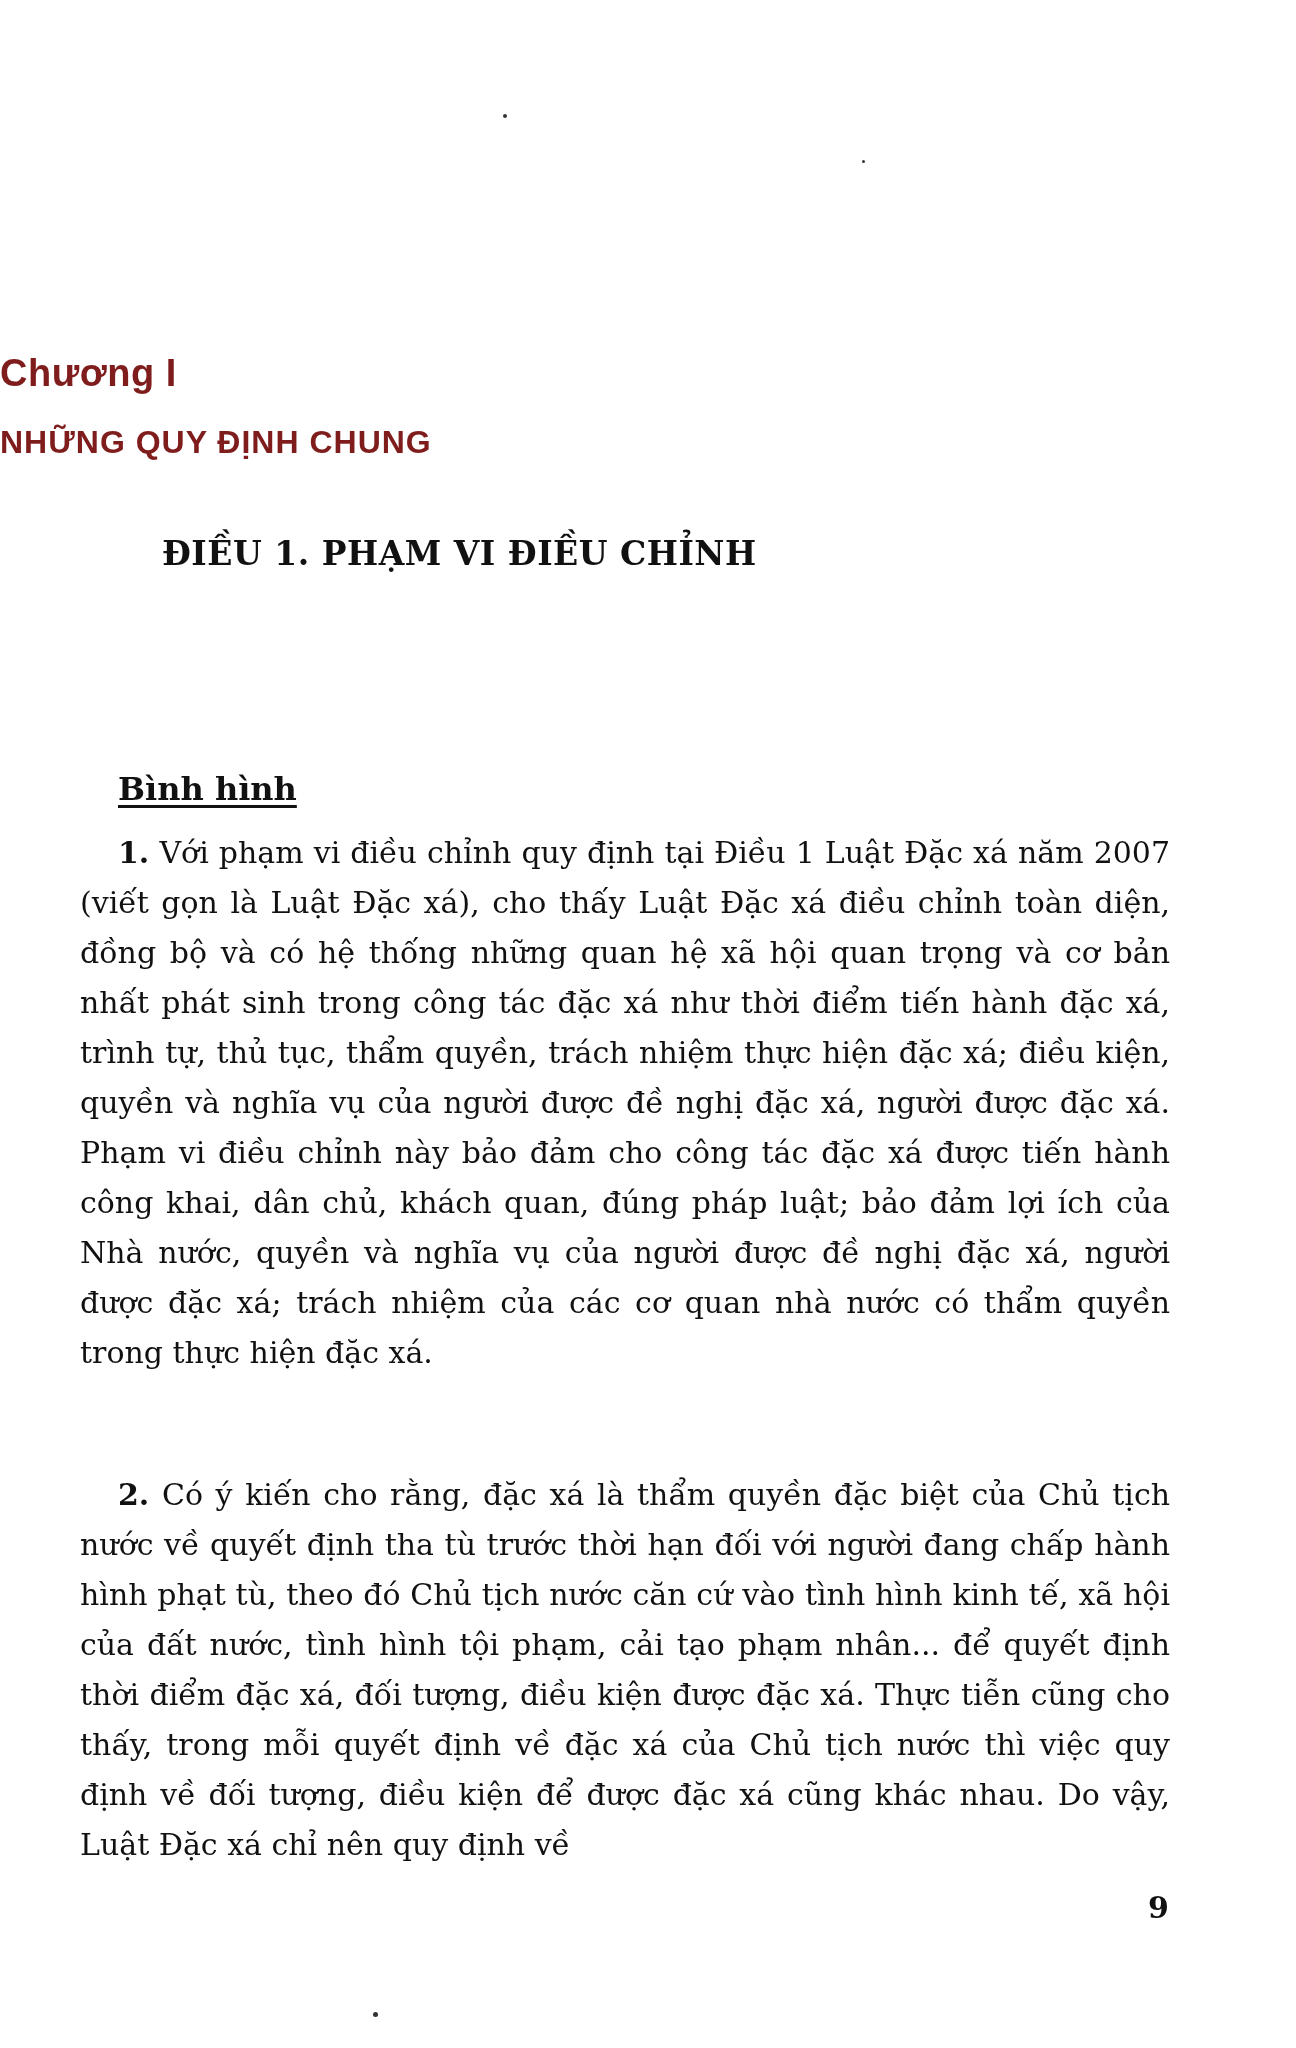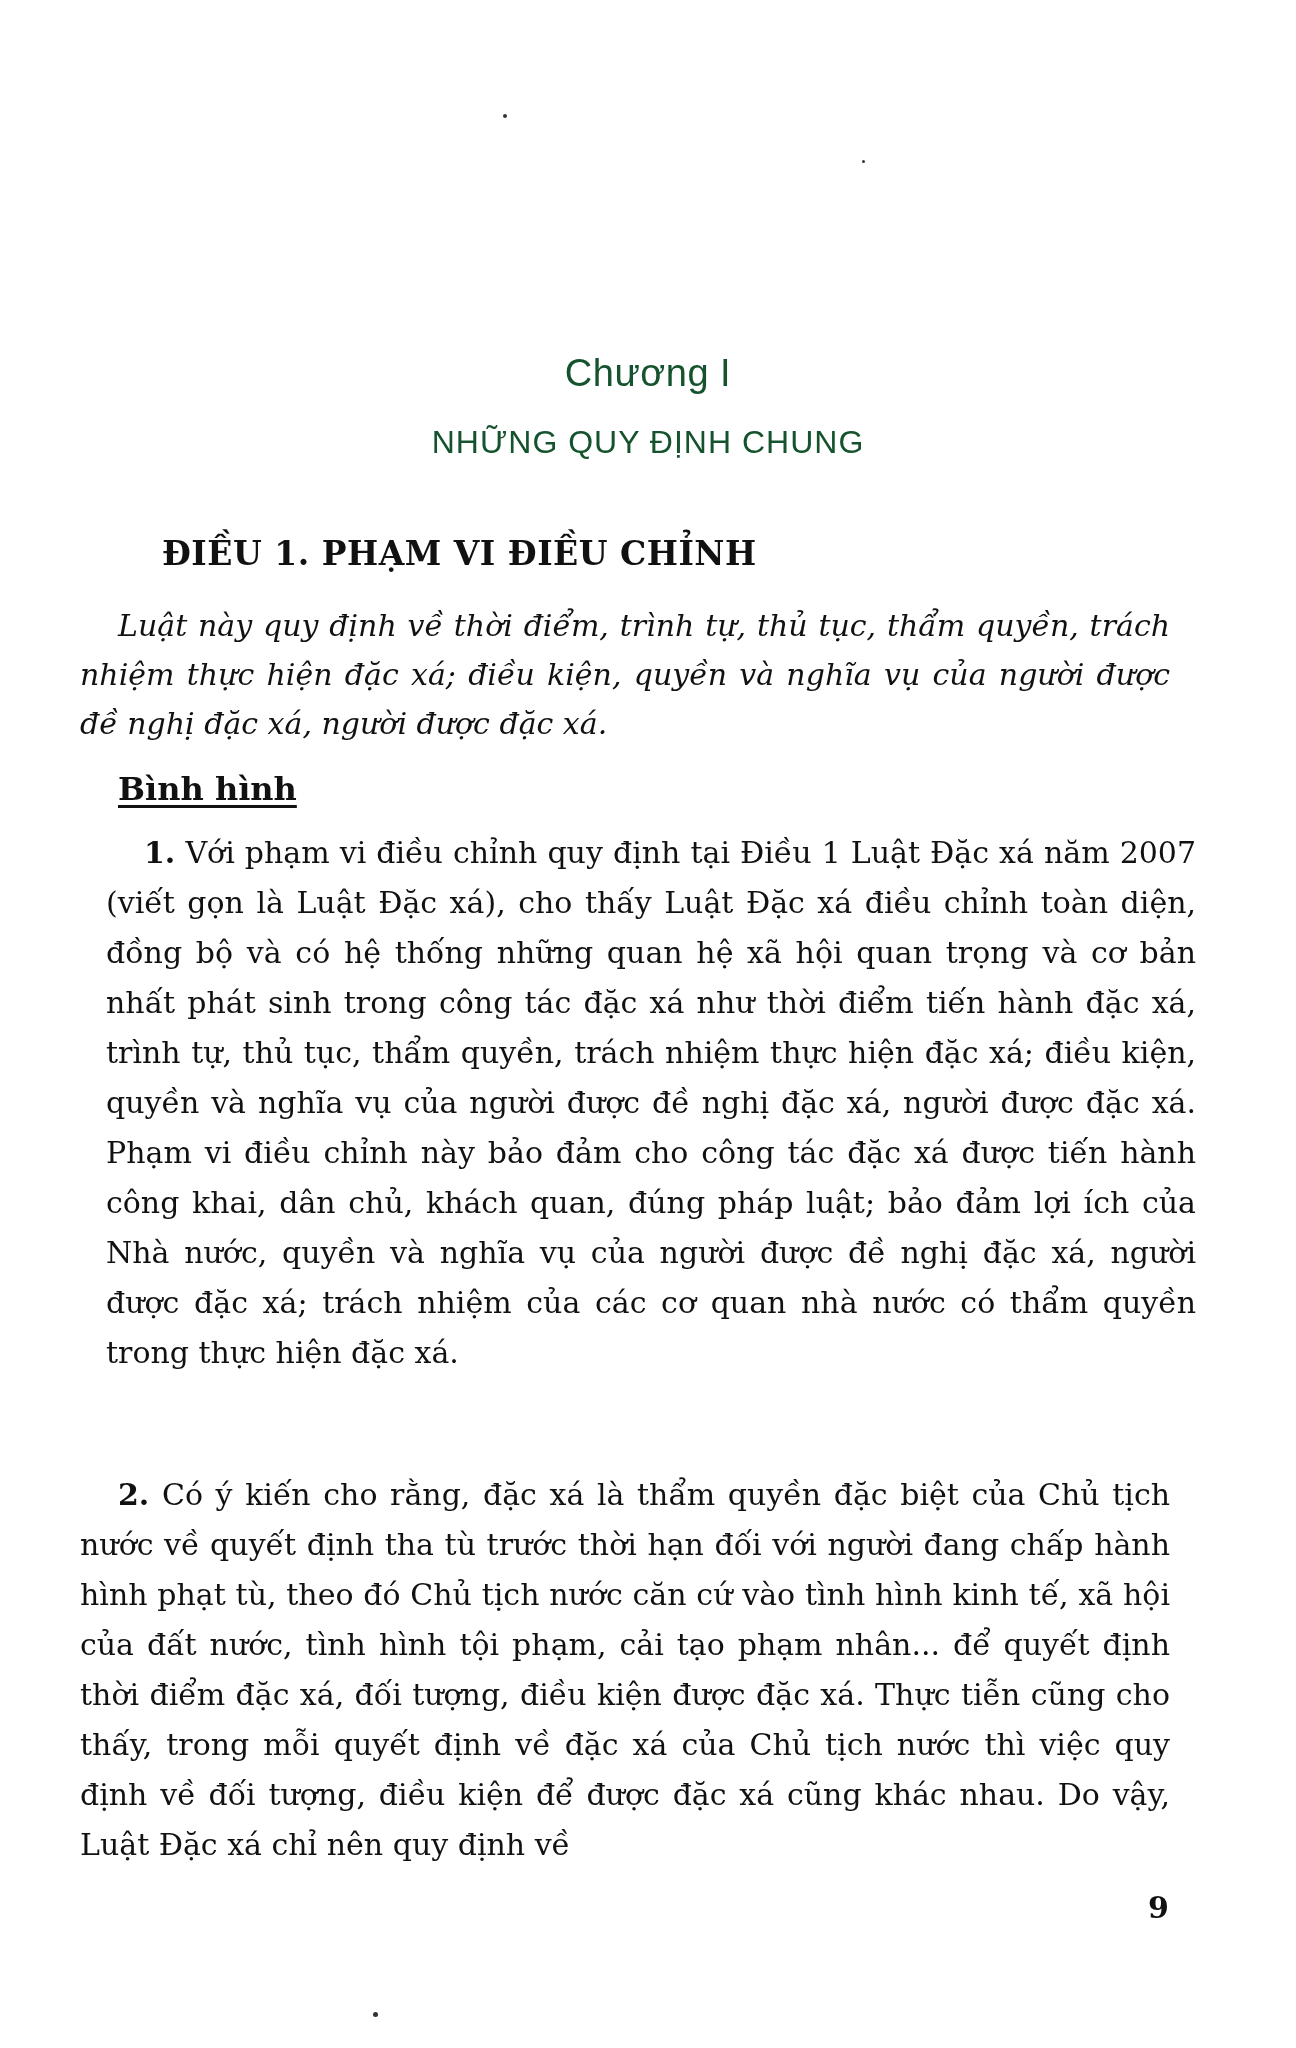--- a/index.html
+++ b/index.html
@@ -2,22 +2,22 @@
 <html><head>
 <meta charset="utf-8">
 <style>
   html, body { margin: 0; padding: 0; }
   body {
     width: 1296px; height: 2048px; background: #ffffff; position: relative; overflow: hidden;
     color: #111111;
   }
   .page { position: absolute; left: 0; top: 0; width: 1296px; height: 2048px; }
   .chapter {
-    position: absolute; left: 0; width: 1296px; text-align: center;
-    font-family: "Liberation Sans", sans-serif; font-weight: normal; color: #14532d;
+    position: absolute; left: 0; width: 1296px; text-align: left;
+    font-family: "Liberation Sans", sans-serif; font-weight: bold; color: #7f1d1d;
   }
   #chapter-label { top: 352px; font-size: 38px; letter-spacing: 0.5px; }
   #chapter-title { top: 424px; font-size: 32px; letter-spacing: 1px; }
   .article-heading {
     position: absolute; left: 118px; top: 534px;
     font-family: "DejaVu Serif", serif; font-weight: bold; font-size: 33px; letter-spacing: 0.5px; margin-left: 44px;
   }
   .article-text {
     position: absolute; left: 80px; top: 601px; width: 1090px;
     font-family: "DejaVu Serif", serif; font-style: italic; font-size: 30px; line-height: 49px;
@@ -26,42 +26,41 @@
   .commentary-heading {
     position: absolute; left: 118px; top: 770px;
     font-family: "DejaVu Serif", serif; font-weight: bold; font-size: 32px; text-decoration: underline;
     text-underline-offset: 5px;
   }
   .para {
     position: absolute; left: 80px; width: 1090px;
     font-family: "DejaVu Serif", serif; font-size: 30px; line-height: 50px;
     text-align: justify; text-indent: 38px;
   }
-  #para-1 { top: 828px; margin-left: 26px; }
+  #para-1 { top: 828px; }
   #para-2 { top: 1470px; }
   .para b { font-weight: bold; }
   .page-number {
     position: absolute; left: 1148px; top: 1890px;
     font-family: "DejaVu Serif", serif; font-weight: bold; font-size: 30px;
   }
   .speck { position: absolute; background: #333; border-radius: 50%; }
 </style>
 </head>
 <body>
 
 <div class="page">
   <span class="speck" style="left:503px;top:114px;width:4px;height:4px;"></span>
   <span class="speck" style="left:862px;top:160px;width:3px;height:3px;"></span>
   <span class="speck" style="left:373px;top:2012px;width:5px;height:5px;"></span>
 
   <div class="chapter" id="chapter-label">Chương I</div>
   <div class="chapter" id="chapter-title">NHỮNG QUY ĐỊNH CHUNG</div>
 
   <div class="article-heading">ĐIỀU 1. PHẠM VI ĐIỀU CHỈNH</div>
-  <div class="article-text">Luật này quy định về thời điểm, trình tự, thủ tục, thẩm quyền, trách nhiệm thực hiện đặc xá; điều kiện, quyền và nghĩa vụ của người được đề nghị đặc xá, người được đặc xá.</div>
 
   <div class="commentary-heading">Bình hình</div>
 
   <div class="para" id="para-1"><b>1.</b> <span>Với phạm vi điều chỉnh quy định tại Điều 1 Luật Đặc xá năm 2007 (viết gọn là Luật Đặc xá), cho thấy Luật Đặc xá điều chỉnh toàn diện, đồng bộ và có hệ thống những quan hệ xã hội quan trọng và cơ bản nhất phát sinh trong công tác đặc xá như thời điểm tiến hành đặc xá, trình tự, thủ tục, thẩm quyền, trách nhiệm thực hiện đặc xá; điều kiện, quyền và nghĩa vụ của người được đề nghị đặc xá, người được đặc xá. Phạm vi điều chỉnh này bảo đảm cho công tác đặc xá được tiến hành công khai, dân chủ, khách quan, đúng pháp luật; bảo đảm lợi ích của Nhà nước, quyền và nghĩa vụ của người được đề nghị đặc xá, người được đặc xá; trách nhiệm của các cơ quan nhà nước có thẩm quyền trong thực hiện đặc xá.</span></div>
 
   <div class="para" id="para-2"><b>2.</b> <span>Có ý kiến cho rằng, đặc xá là thẩm quyền đặc biệt của Chủ tịch nước về quyết định tha tù trước thời hạn đối với người đang chấp hành hình phạt tù, theo đó Chủ tịch nước căn cứ vào tình hình kinh tế, xã hội của đất nước, tình hình tội phạm, cải tạo phạm nhân... để quyết định thời điểm đặc xá, đối tượng, điều kiện được đặc xá. Thực tiễn cũng cho thấy, trong mỗi quyết định về đặc xá của Chủ tịch nước thì việc quy định về đối tượng, điều kiện để được đặc xá cũng khác nhau. Do vậy, Luật Đặc xá chỉ nên quy định về</span></div>
 
   <div class="page-number">9</div>
 </div>
 

